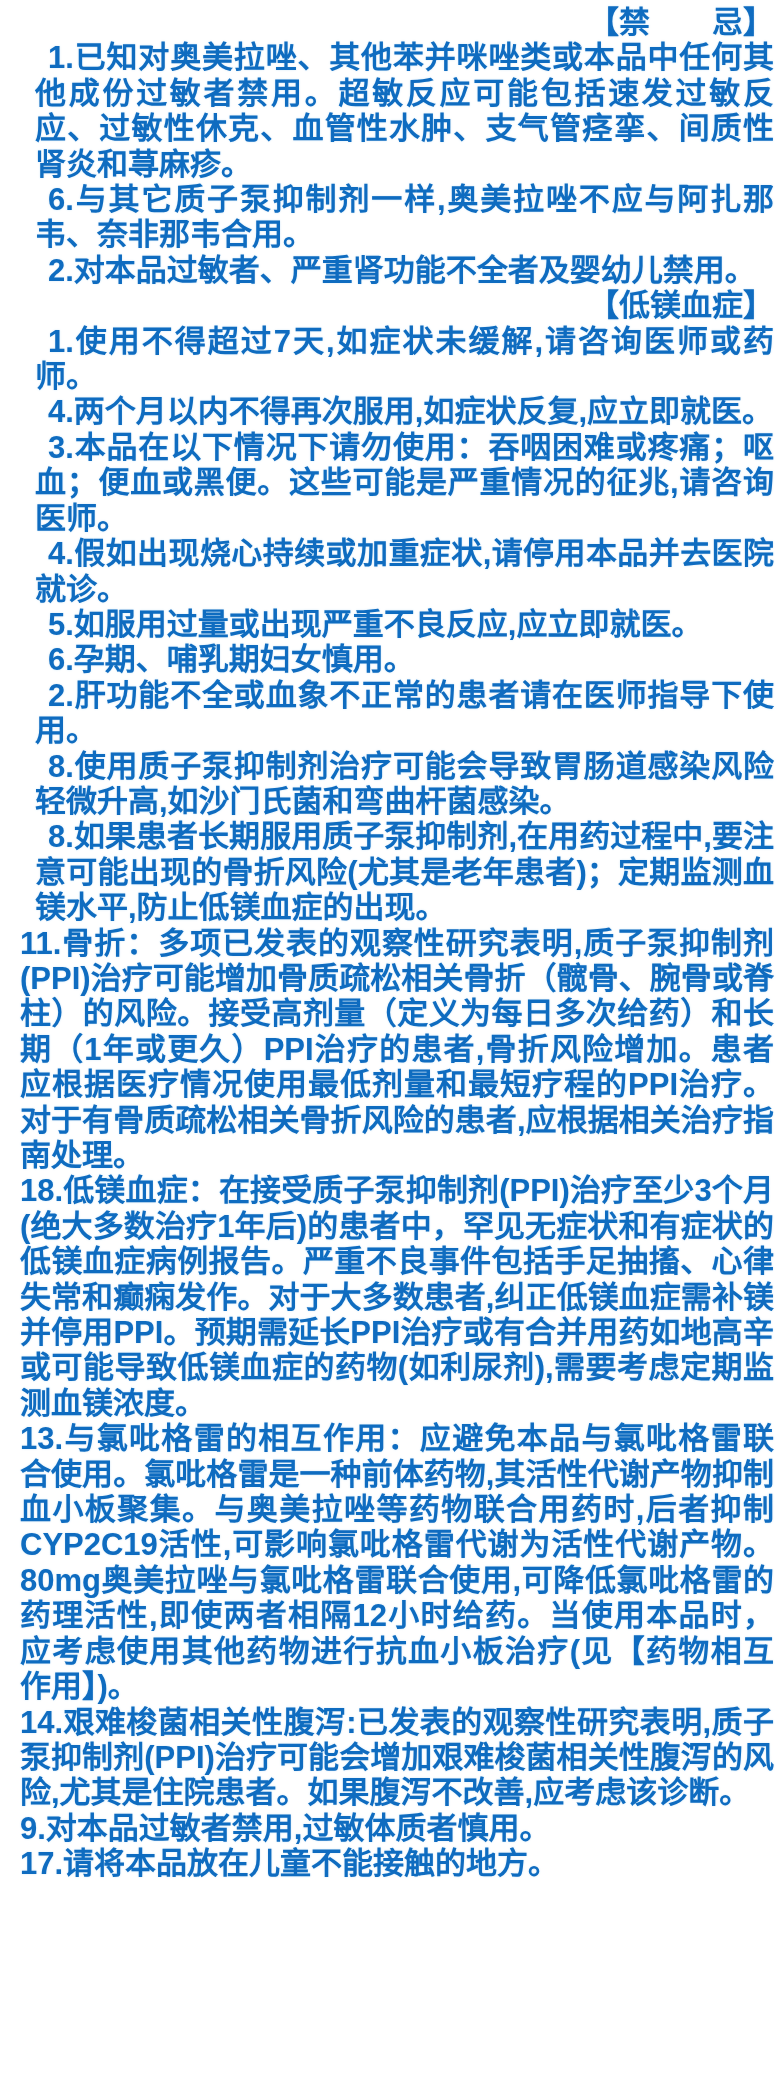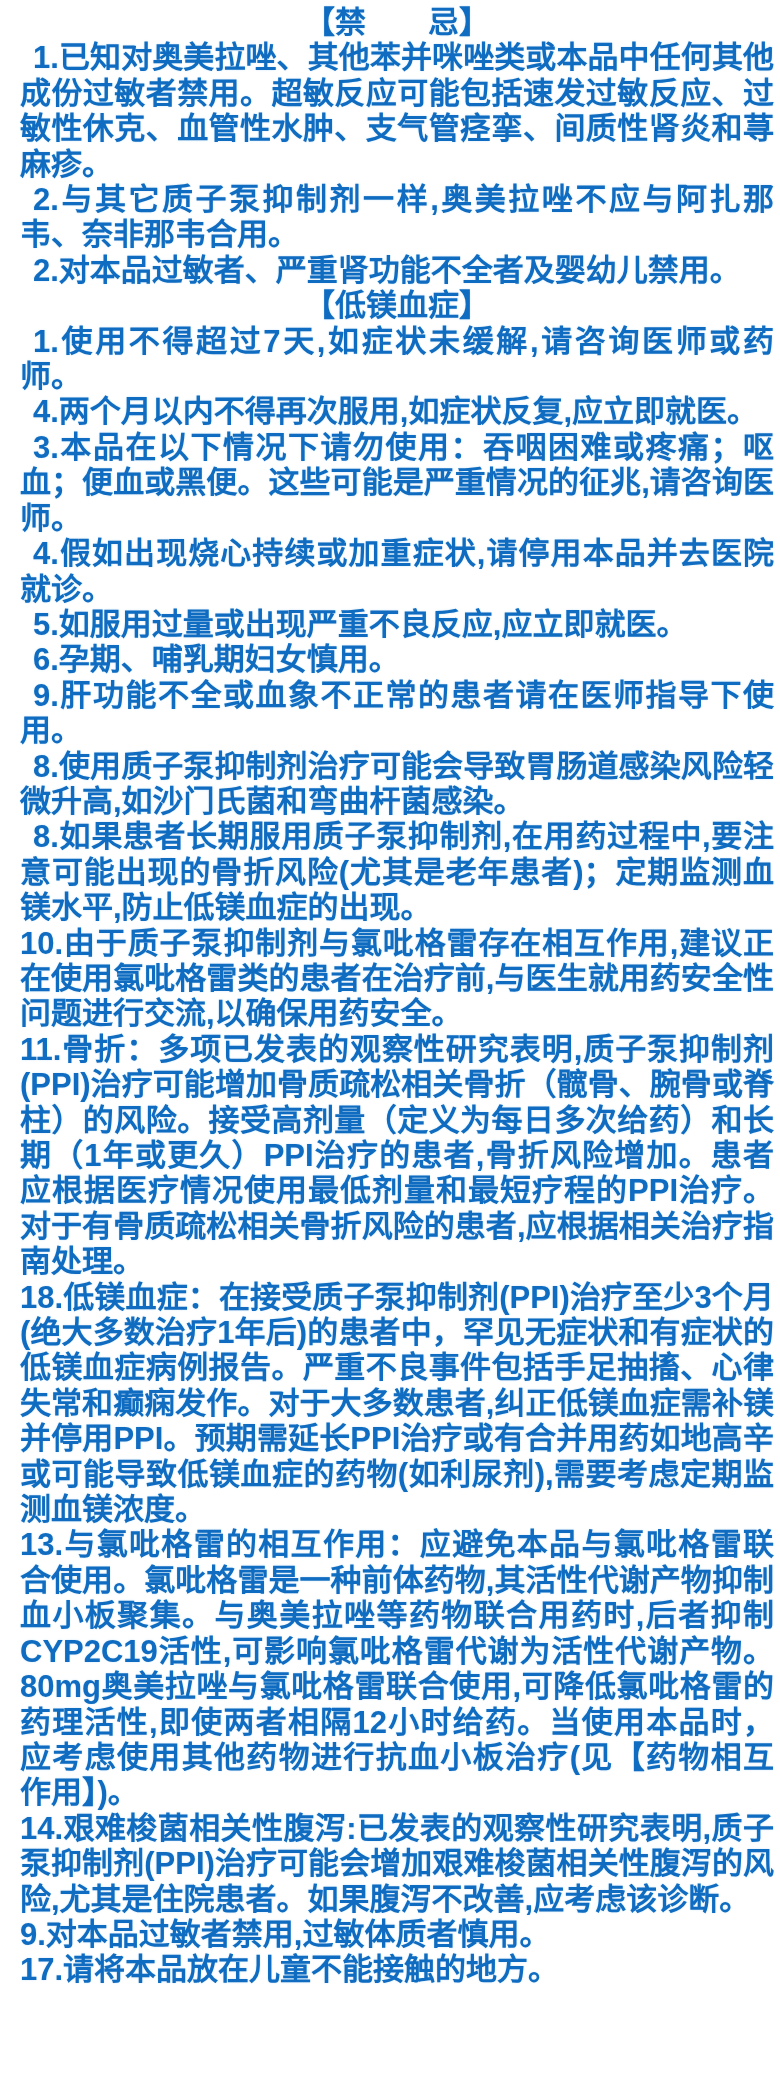--- a/index.html
+++ b/index.html
@@ -20,65 +20,65 @@
     font-size: 31px;
     line-height: 35.4px;
     text-align: justify;
     text-shadow: 0 0 2px rgba(140, 195, 235, 0.45);
   }
   .leaflet h2.heading {
     margin: 0;
     font-size: inherit;
     font-weight: inherit;
     line-height: inherit;
-    text-align: center;
+    text-align: right;
   }
   .leaflet p.item {
     margin: 0;
   }
   .leaflet p.item.single-digit {
     text-indent: 0.42em;
+    margin-left: 15px;
   }
 </style>
 </head>
 <body>
 
 <div class="leaflet" id="leaflet">
   <section>
     <h2 class="heading">【禁　　忌】</h2>
 
   <p class="item single-digit">1.已知对奥美拉唑、其他苯并咪唑类或本品中任何其他成份过敏者禁用。超敏反应可能包括速发过敏反应、过敏性休克、血管性水肿、支气管痉挛、间质性肾炎和荨麻疹。</p>
 
-  <p class="item single-digit">2.与其它质子泵抑制剂一样,奥美拉唑不应与阿扎那韦、奈非那韦合用。</p>
+  <p class="item single-digit">6.与其它质子泵抑制剂一样,奥美拉唑不应与阿扎那韦、奈非那韦合用。</p>
 
   <p class="item single-digit">2.对本品过敏者、严重肾功能不全者及婴幼儿禁用。</p>
 </section>
 
   <section>
     <h2 class="heading">【低镁血症】</h2>
 
   <p class="item single-digit">1.使用不得超过7天,如症状未缓解,请咨询医师或药师。</p>
 
   <p class="item single-digit">4.两个月以内不得再次服用,如症状反复,应立即就医。</p>
 
   <p class="item single-digit">3.本品在以下情况下请勿使用：吞咽困难或疼痛；呕血；便血或黑便。这些可能是严重情况的征兆,请咨询医师。</p>
 
   <p class="item single-digit">4.假如出现烧心持续或加重症状,请停用本品并去医院就诊。</p>
 
   <p class="item single-digit">5.如服用过量或出现严重不良反应,应立即就医。</p>
 
   <p class="item single-digit">6.孕期、哺乳期妇女慎用。</p>
 
-  <p class="item single-digit">9.肝功能不全或血象不正常的患者请在医师指导下使用。</p>
+  <p class="item single-digit">2.肝功能不全或血象不正常的患者请在医师指导下使用。</p>
 
   <p class="item single-digit">8.使用质子泵抑制剂治疗可能会导致胃肠道感染风险轻微升高,如沙门氏菌和弯曲杆菌感染。</p>
 
   <p class="item single-digit">8.如果患者长期服用质子泵抑制剂,在用药过程中,要注意可能出现的骨折风险(尤其是老年患者)；定期监测血镁水平,防止低镁血症的出现。</p>
 
-  <p class="item">10.由于质子泵抑制剂与氯吡格雷存在相互作用,建议正在使用氯吡格雷类的患者在治疗前,与医生就用药安全性问题进行交流,以确保用药安全。</p>
 
   <p class="item">11.骨折：多项已发表的观察性研究表明,质子泵抑制剂(PPI)治疗可能增加骨质疏松相关骨折（髋骨、腕骨或脊柱）的风险。接受高剂量（定义为每日多次给药）和长期（1年或更久）PPI治疗的患者,骨折风险增加。患者应根据医疗情况使用最低剂量和最短疗程的PPI治疗。对于有骨质疏松相关骨折风险的患者,应根据相关治疗指南处理。</p>
 
   <p class="item">18.低镁血症：在接受质子泵抑制剂(PPI)治疗至少3个月(绝大多数治疗1年后)的患者中，罕见无症状和有症状的低镁血症病例报告。严重不良事件包括手足抽搐、心律失常和癫痫发作。对于大多数患者,纠正低镁血症需补镁并停用PPI。预期需延长PPI治疗或有合并用药如地高辛或可能导致低镁血症的药物(如利尿剂),需要考虑定期监测血镁浓度。</p>
 
   <p class="item">13.与氯吡格雷的相互作用：应避免本品与氯吡格雷联合使用。氯吡格雷是一种前体药物,其活性代谢产物抑制血小板聚集。与奥美拉唑等药物联合用药时,后者抑制CYP2C19活性,可影响氯吡格雷代谢为活性代谢产物。80mg奥美拉唑与氯吡格雷联合使用,可降低氯吡格雷的药理活性,即使两者相隔12小时给药。当使用本品时，应考虑使用其他药物进行抗血小板治疗(见【药物相互作用】)。</p>
 
   <p class="item">14.艰难梭菌相关性腹泻:已发表的观察性研究表明,质子泵抑制剂(PPI)治疗可能会增加艰难梭菌相关性腹泻的风险,尤其是住院患者。如果腹泻不改善,应考虑该诊断。</p>
 
 

